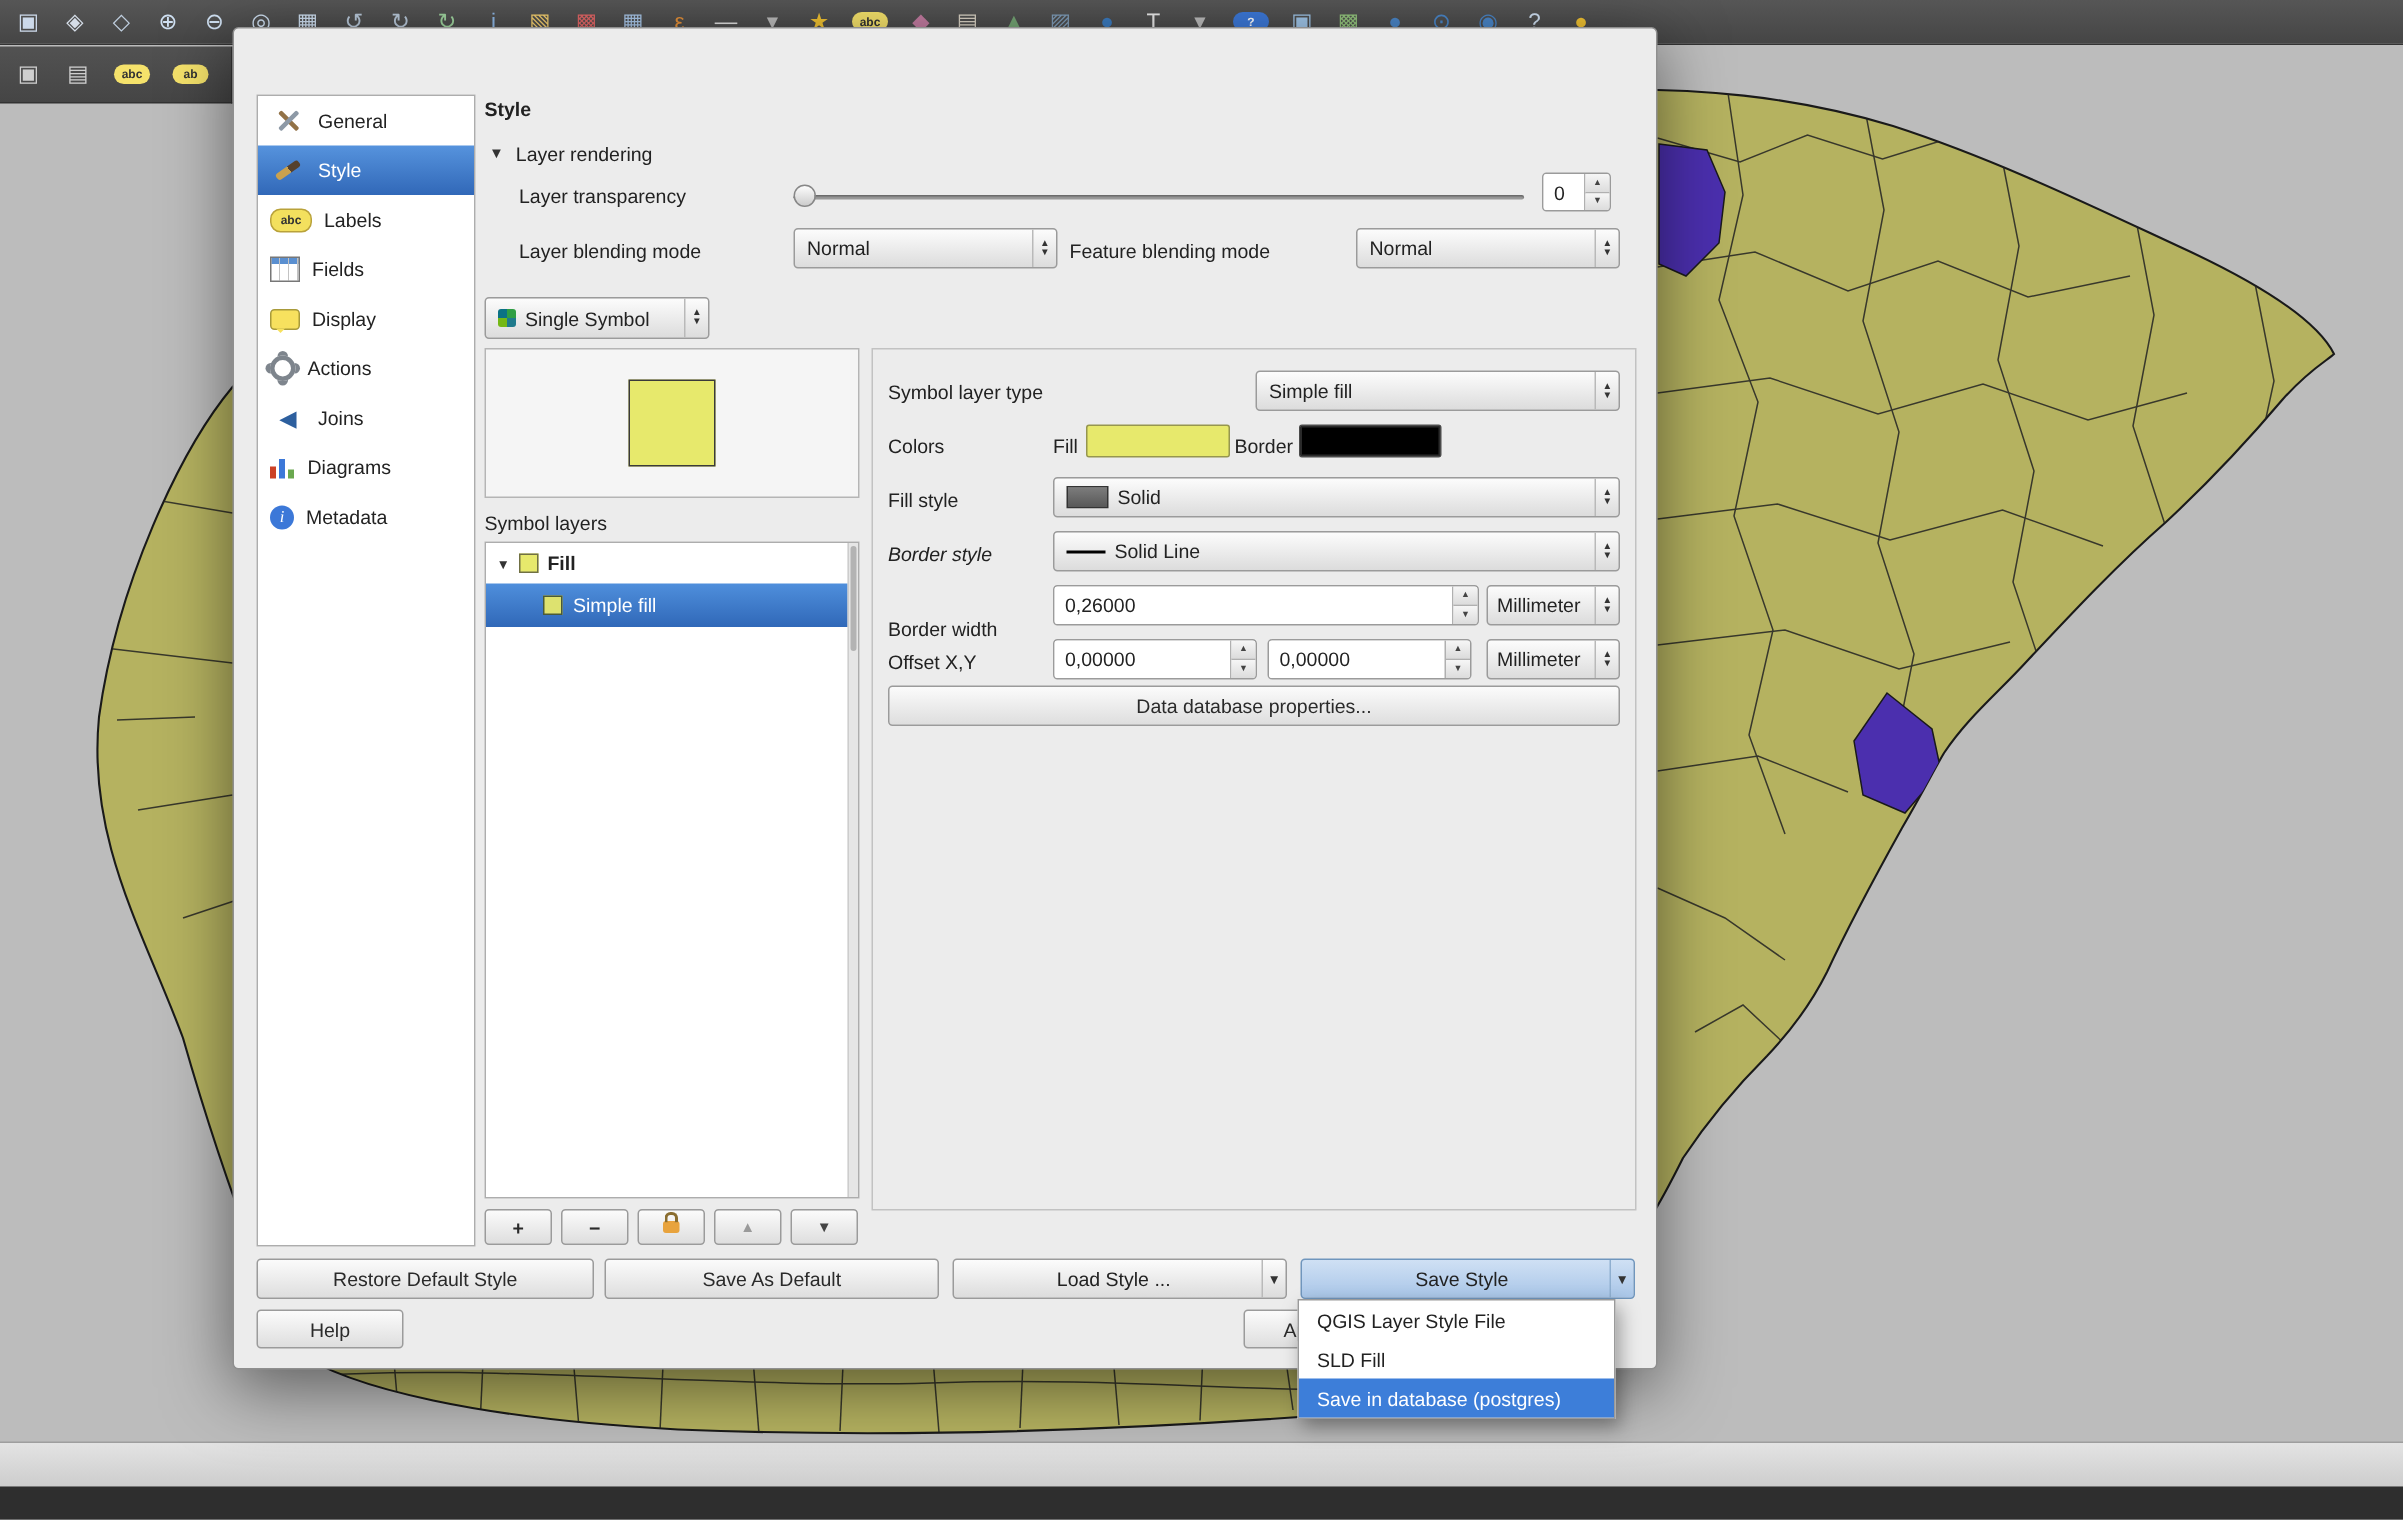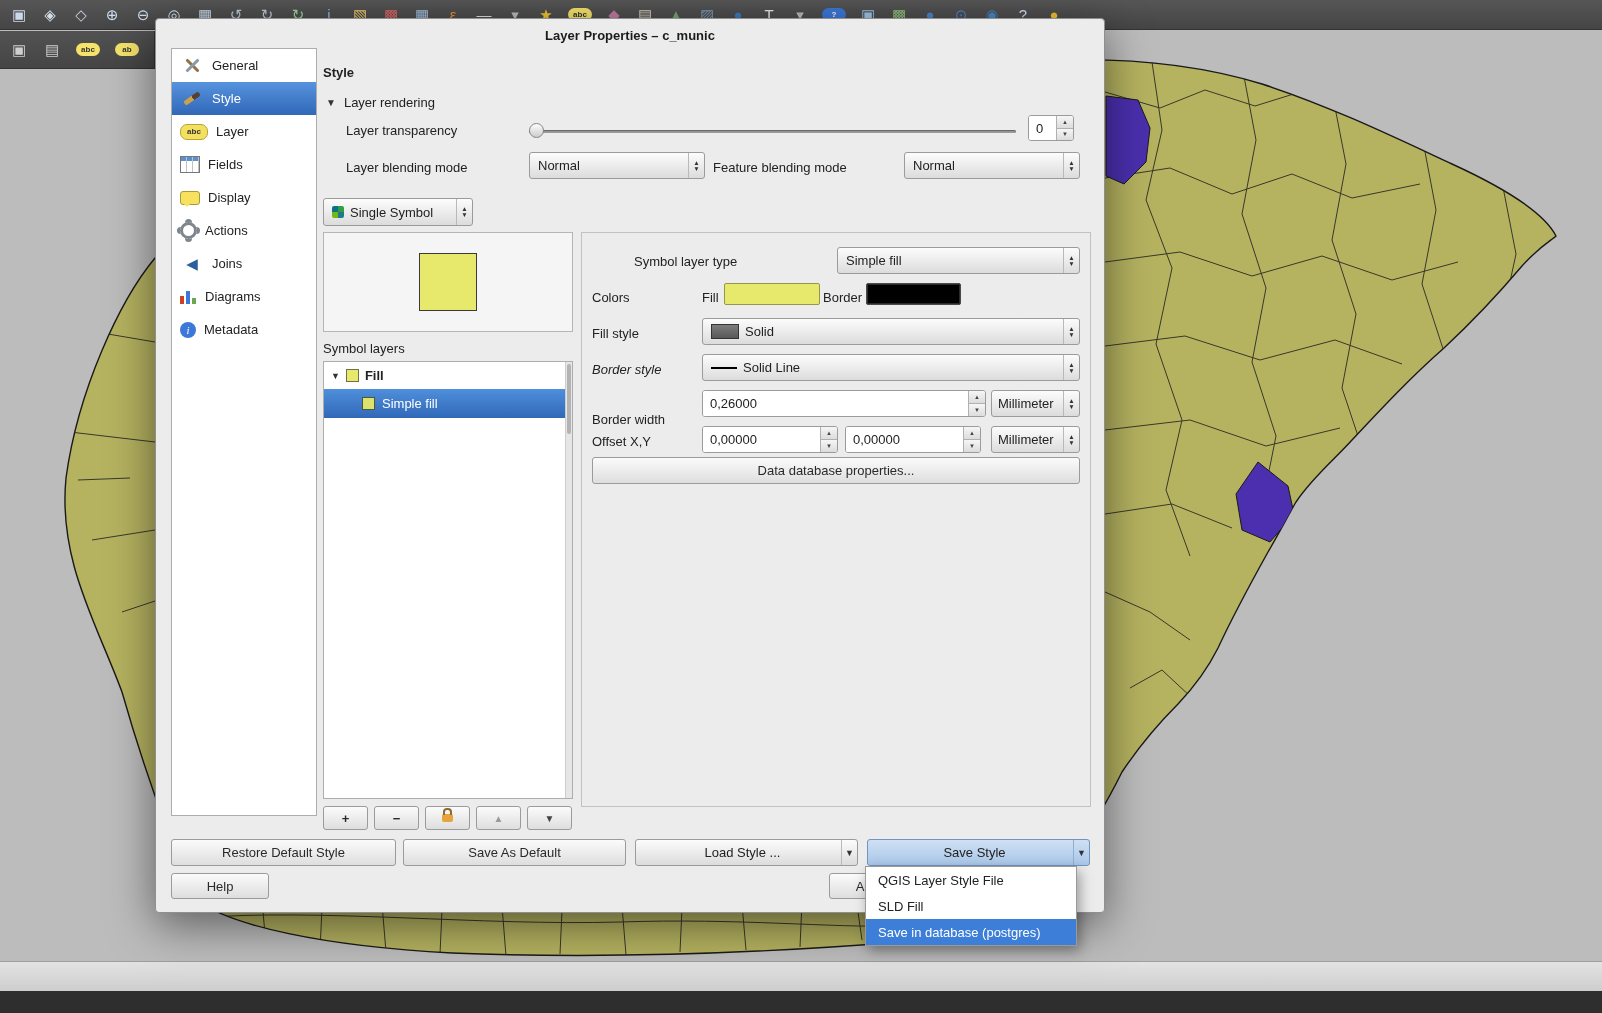--- a/index.html
+++ b/index.html
@@ -20,21 +20,21 @@
   .tbi{min-width:18px;height:20px;display:inline-flex;align-items:center;justify-content:center;
        font-size:15px;line-height:20px;}
   .tbi-bg{font-size:8px;font-weight:bold;border-radius:7px;padding:0 3px;height:13px;}
 
   
   #dialog{position:absolute;left:155px;top:18px;width:950px;height:895px;z-index:5;
     background:#ececec;border:1px solid #8f8f8f;border-radius:4px;
     box-shadow:0 12px 45px rgba(0,0,0,.5);box-sizing:border-box;}
   .dlg-title{position:absolute;left:0;top:9px;width:100%;text-align:center;font-weight:bold;color:#1c1c1c;}
 
-  #sidebar{position:absolute;left:15px;top:29px;width:146px;height:768px;background:#fff;
+  #sidebar{position:absolute;left:15px;top:44px;width:146px;height:768px;background:#fff;
     border:1px solid #adadad;box-sizing:border-box;}
   .side-item{height:33px;display:flex;align-items:center;gap:8px;padding-left:8px;cursor:default;}
   .side-item.selected{background:linear-gradient(#5693dd,#3168b8);color:#fff;}
   .si{width:24px;height:22px;position:relative;display:inline-flex;align-items:center;justify-content:center;flex:0 0 24px;}
 
   .icon-general::before{content:"";position:absolute;width:17px;height:3px;background:#927247;transform:rotate(45deg);border-radius:1px;}
   .icon-general::after{content:"";position:absolute;width:17px;height:3px;background:#8d99a6;transform:rotate(-45deg);border-radius:1px;}
   .icon-style::before{content:"";position:absolute;width:18px;height:5px;border-radius:2px;
     background:linear-gradient(90deg,#caa14e 0 55%,#55412e 55%);transform:rotate(-35deg);}
   .icon-labels{background:#f3e05e;border:1px solid #b9a23a;border-radius:7px;font-size:8px;font-weight:bold;color:#333;
@@ -201,34 +201,33 @@
       <span class="tbi" style="color: rgb(241, 194, 50);">●</span>
     </div>
   <div id="toolbar-left">
       <span class="tbi" style="color: rgb(207, 207, 207);">▣</span>
       <span class="tbi" style="color: rgb(207, 207, 207);">▤</span>
       <span class="tbi tbi-bg" style="color: rgb(51, 51, 51); background: rgb(245, 226, 107);">abc</span>
       <span class="tbi tbi-bg" style="color: rgb(51, 51, 51); background: rgb(245, 226, 107);">ab</span>
     </div>
 
   <div id="dialog">
-    <div class="dlg-title">Layer Properties – c_munic</div>
 
     <div id="sidebar">
       <div class="side-item">
         <span class="si icon-general"></span>
         <span class="lab">General</span>
       </div>
       <div class="side-item selected">
         <span class="si icon-style"></span>
         <span class="lab">Style</span>
       </div>
       <div class="side-item">
         <span class="si icon-labels"></span>
-        <span class="lab">Layer</span>
+        <span class="lab">Labels</span>
       </div>
       <div class="side-item">
         <span class="si icon-fields"></span>
         <span class="lab">Fields</span>
       </div>
       <div class="side-item">
         <span class="si icon-display"></span>
         <span class="lab">Display</span>
       </div>
       <div class="side-item">
@@ -318,21 +317,21 @@
 
     <div class="abs btn" style="left:167px;top:787px;width:45px;height:24px;font-weight:bold;">+</div>
     <div class="abs btn" style="left:218px;top:787px;width:45px;height:24px;font-weight:bold;">−</div>
     <div class="abs btn" style="left:269px;top:787px;width:45px;height:24px;">
         <span class="lock-icon"></span>
       </div>
     <div class="abs btn" style="left:320px;top:787px;width:45px;height:24px;color:#9a9a9a;font-size:10px;">▲</div>
     <div class="abs btn" style="left:371px;top:787px;width:45px;height:24px;color:#444;font-size:10px;">▼</div>
 
     <div id="props">
-      <div class="abs lab" style="left:10px;top:21px;margin-left:42px;">Symbol layer type</div>
+      <div class="abs lab" style="left:10px;top:21px;">Symbol layer type</div>
       <div class="abs combo" style="left:255px;top:14px;width:243px;height:27px;">
         <span class="lbl">Simple fill</span>
         <span class="arr">
             <i>▲</i>
             <i>▼</i>
           </span>
       </div>
 
       <div class="abs lab" style="left:10px;top:57px;">Colors</div>
       <div class="abs lab" style="left:120px;top:57px;">Fill</div>

